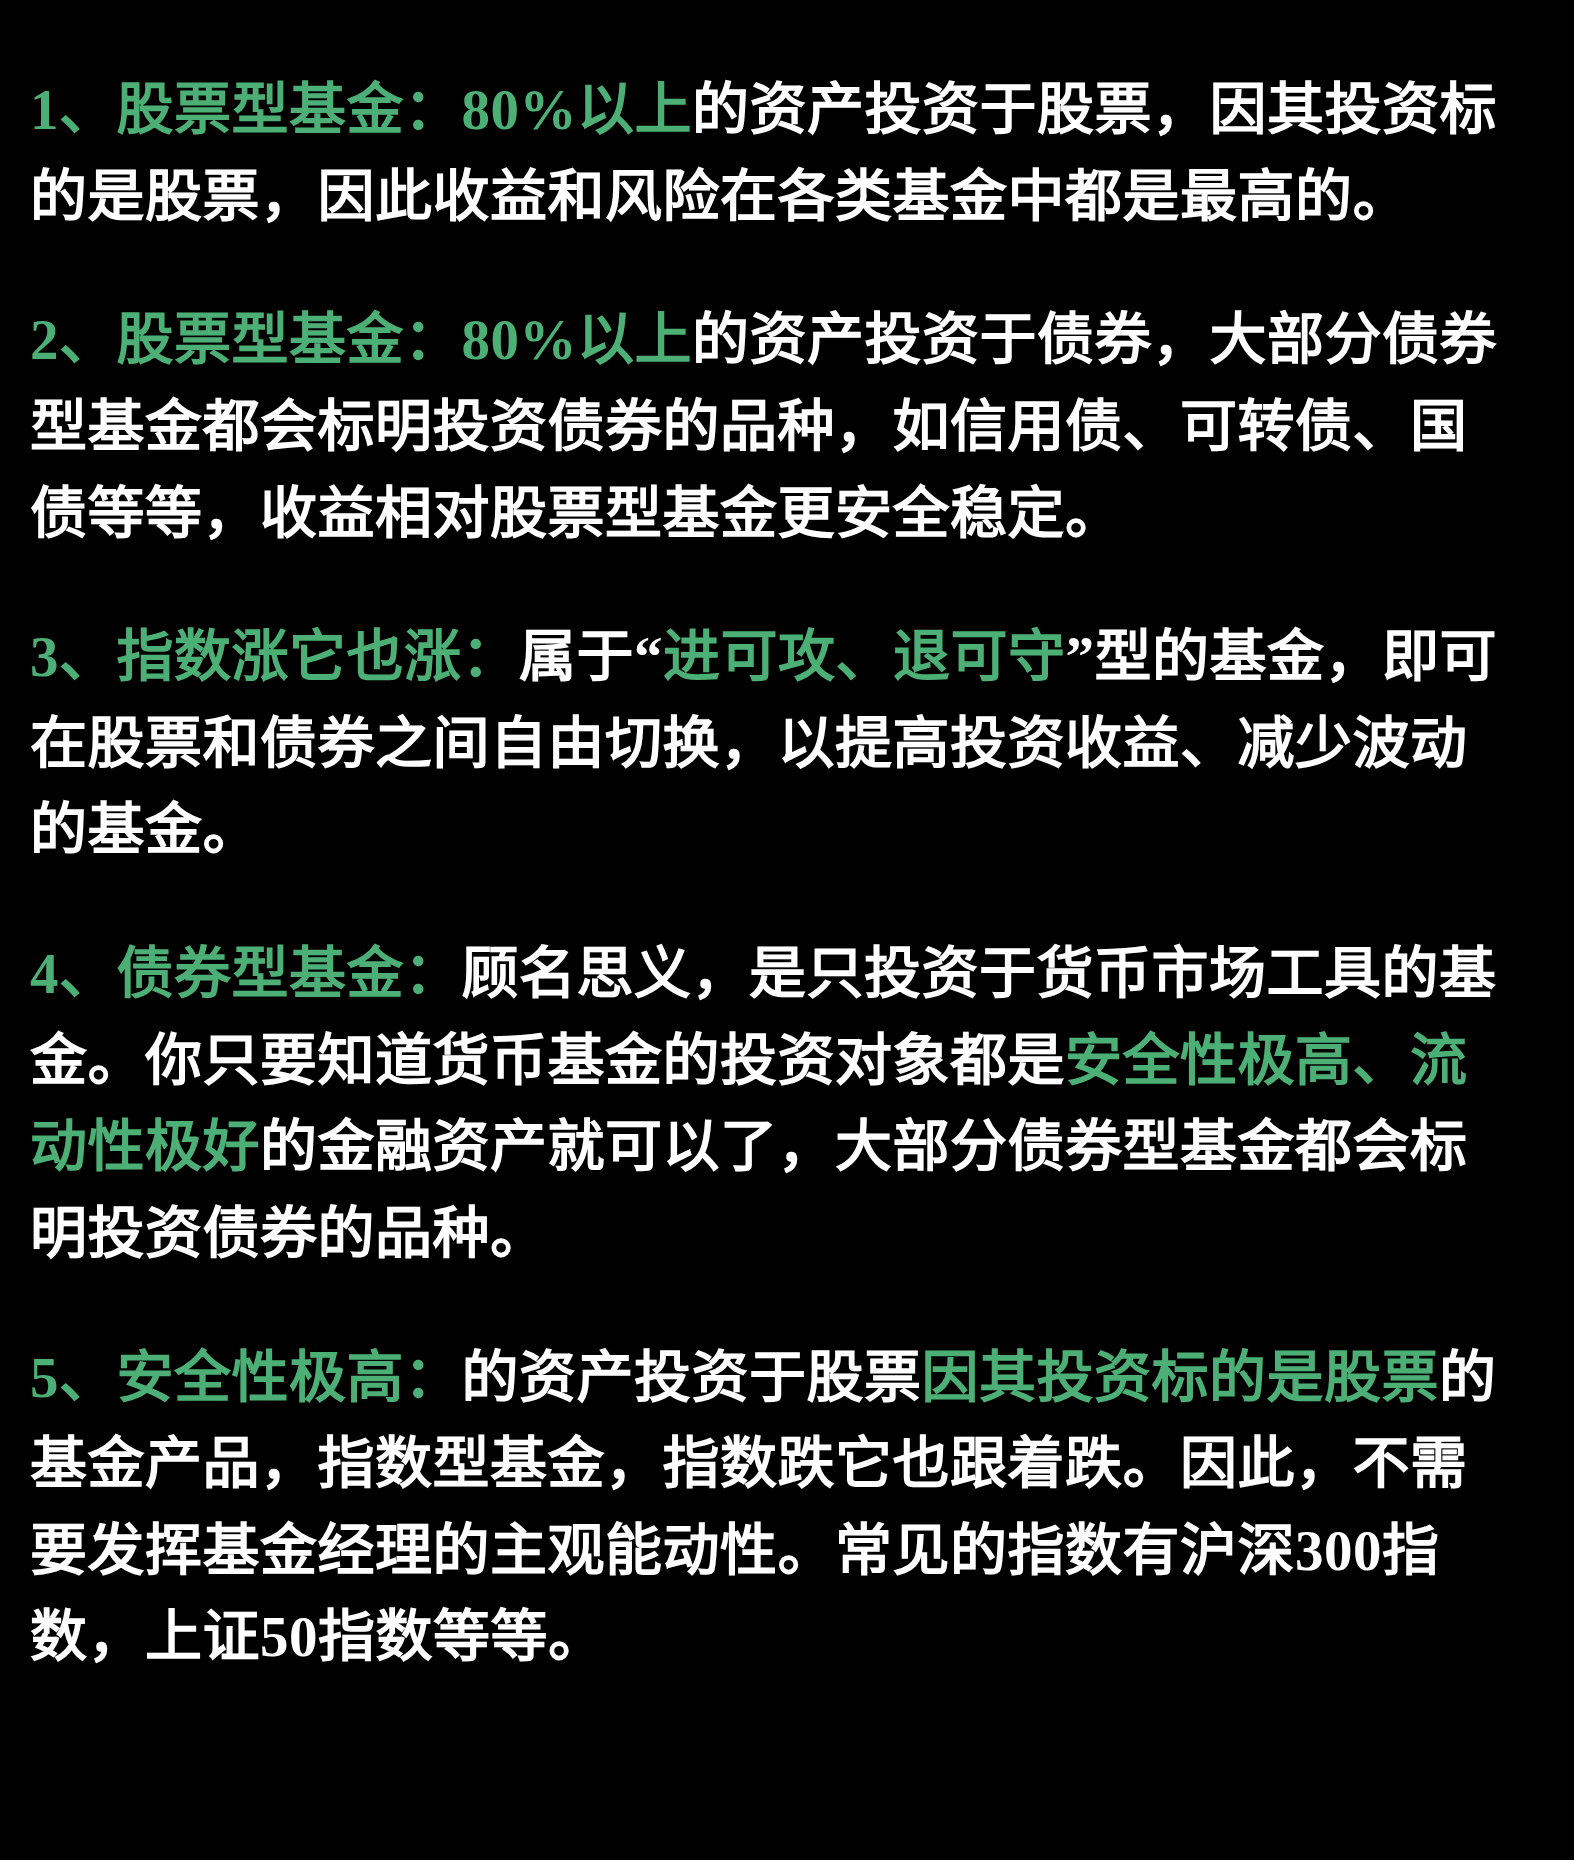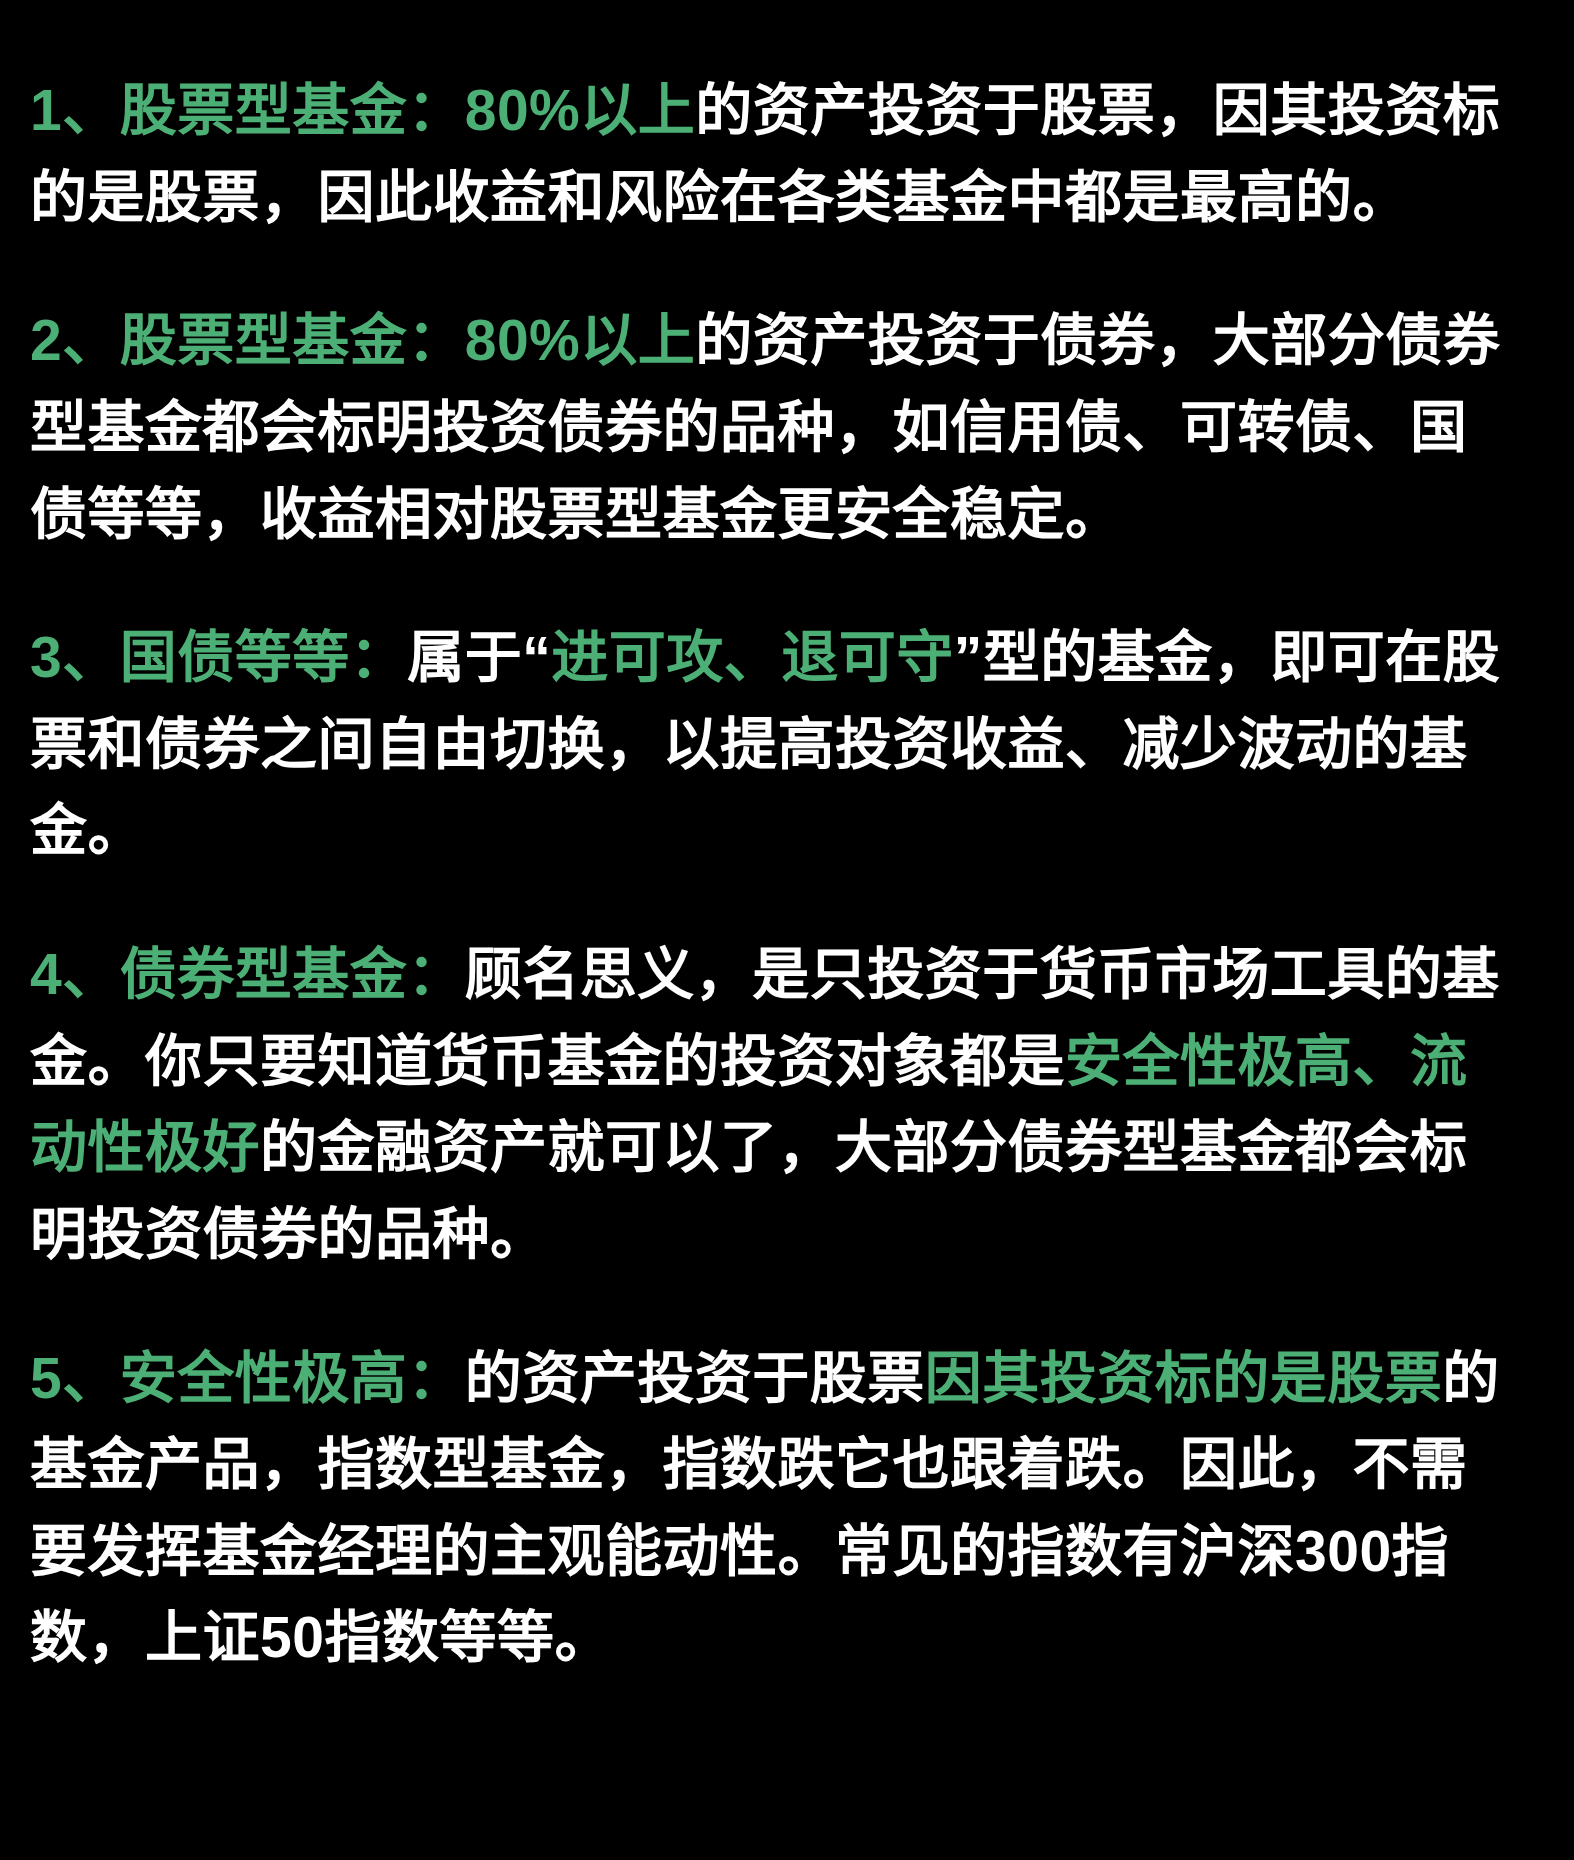--- a/index.html
+++ b/index.html
@@ -11,20 +11,21 @@
     width: 1574px;
     min-height: 1860px;
     font-family: "Liberation Sans", "DejaVu Sans", sans-serif;
     color: #ffffff;
     -webkit-font-smoothing: antialiased;
   }
   .page {
     box-sizing: border-box;
     width: 1546px;
     padding: 10px 28px 24px 30px;
+    font-family: Liberation Serif, serif;
   }
   .item {
     margin: 0 0 56px 0;
   }
   .item:last-child {
     margin-bottom: 0;
   }
   .para {
     font-size: 57px;
     line-height: 1.52;
@@ -51,21 +52,21 @@
   </div>
 
   <div class="item">
     <p class="para">
       <span class="accent">2、</span><span class="accent">股票型基金：</span><span class="accent">80%以上</span><span class="white">的资产投资于债券，大部分债券型基金都会标明投资债券的品种，如信用债、可转债、国债等等，收益相对股票型基金更安全稳定。</span>
     </p>
   </div>
 
   <div class="item">
     <p class="para">
-      <span class="accent">3、</span><span class="accent">国债等等：</span><span class="white">属于“</span><span class="accent">进可攻、退可守</span><span class="white">”型的基金，即可在股票和债券之间自由切换，以提高投资收益、减少波动的基金。</span>
+      <span class="accent">3、</span><span class="accent">指数涨它也涨：</span><span class="white">属于“</span><span class="accent">进可攻、退可守</span><span class="white">”型的基金，即可在股票和债券之间自由切换，以提高投资收益、减少波动的基金。</span>
     </p>
   </div>
 
   <div class="item">
     <p class="para">
       <span class="accent">4、</span><span class="accent">债券型基金：</span><span class="white">顾名思义，是只投资于货币市场工具的基金。你只要知道货币基金的投资对象都是</span><span class="accent">安全性极高、流动性极好</span><span class="white">的金融资产就可以了，大部分债券型基金都会标明投资债券的品种。</span>
     </p>
   </div>
 
   <div class="item">

